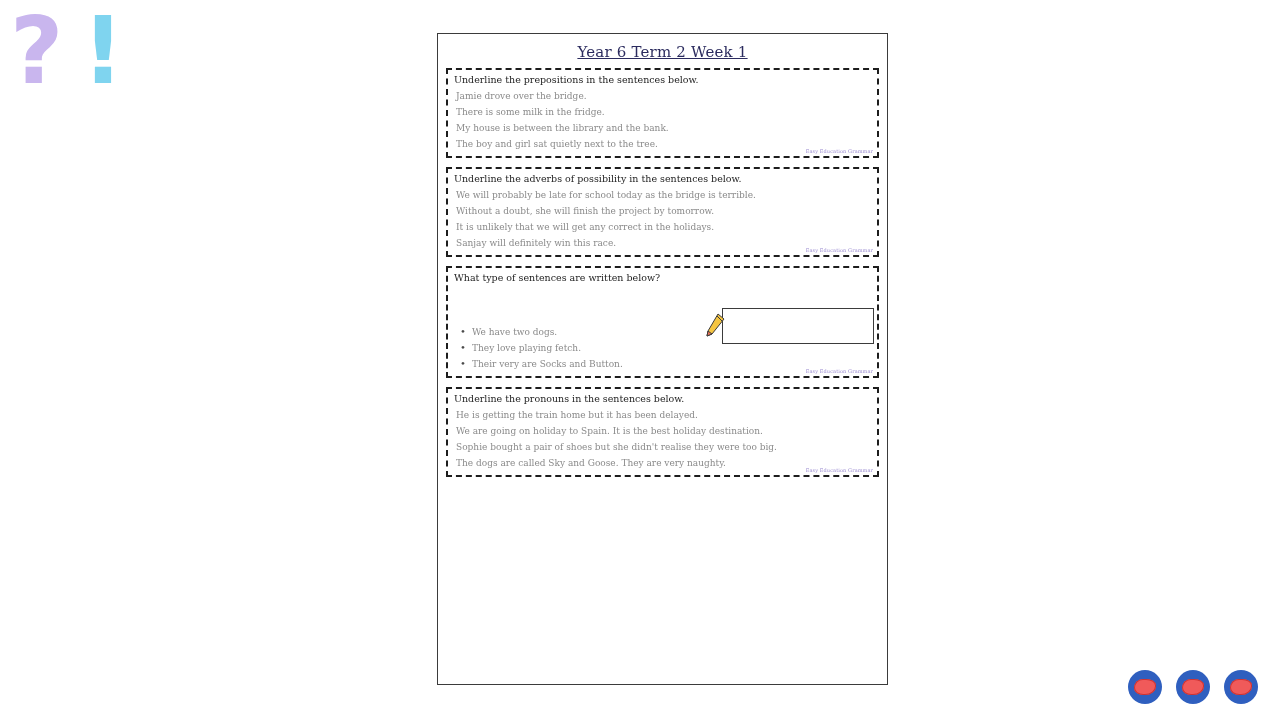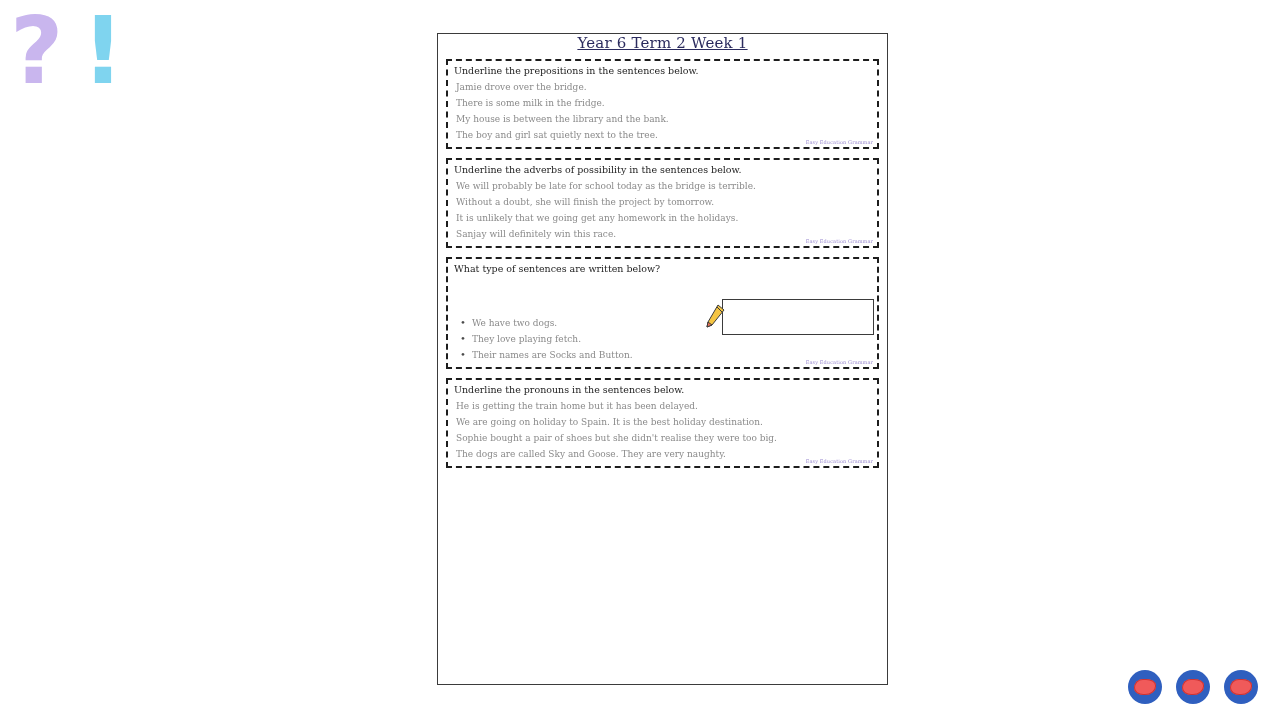--- a/index.html
+++ b/index.html
@@ -45,20 +45,21 @@
     height: 652px;
     background: #fff;
     border: 1px solid #3b3b3b;
     box-sizing: border-box;
   }
 
   .page-title {
     text-align: center;
     font-size: 15px;
     color: #2b2b5e;
+    margin-top: 9px;
     margin-bottom: 7px;
     text-decoration: underline;
     letter-spacing: .2px;
     font-family: "DejaVu Serif", serif;
   }
 
   .task {
     position: relative;
     margin: 0 8px 9px 8px;
     border: 2px dashed #1d1d1d;
@@ -192,33 +193,33 @@
     <div class="sentence">There is some milk in the fridge.</div>
     <div class="sentence">My house is between the library and the bank.</div>
     <div class="sentence">The boy and girl sat quietly next to the tree.</div>
     <div class="watermark">Easy Education Grammar</div>
   </div>
 
   <div class="task">
     <div class="task-heading">Underline the adverbs of possibility in the sentences below.</div>
     <div class="sentence">We will probably be late for school today as the bridge is terrible.</div>
     <div class="sentence">Without a doubt, she will finish the project by tomorrow.</div>
-    <div class="sentence">It is unlikely that we going get any homework in the holidays.</div>
+    <div class="sentence">It is unlikely that we will get any correct in the holidays.</div>
     <div class="sentence">Sanjay will definitely win this race.</div>
     <div class="watermark">Easy Education Grammar</div>
   </div>
 
   <div class="task">
     <div class="task-heading">What type of sentences are written below?</div>
     <div class="task-row">
       <div class="task-col-left">
         <ul class="bullets">
           <li>We have two dogs.</li>
           <li>They love playing fetch.</li>
-          <li>Their names are Socks and Button.</li>
+          <li>Their very are Socks and Button.</li>
         </ul>
       </div>
       <div class="task-col-right">
         <span class="pencil">
           <svg width="22" height="26" viewBox="0 0 22 26">
             <polygon points="14,1 20,6 8,21 3,23 4,18" fill="#f5c542" stroke="#3b3b3b" stroke-width="1"></polygon>
             <polygon points="3,23 4,18 8,21" fill="#e8735a" stroke="#3b3b3b" stroke-width="1"></polygon>
             <line x1="13" y1="3" x2="18" y2="8" stroke="#3b3b3b" stroke-width="1"></line>
           </svg>
         </span>

